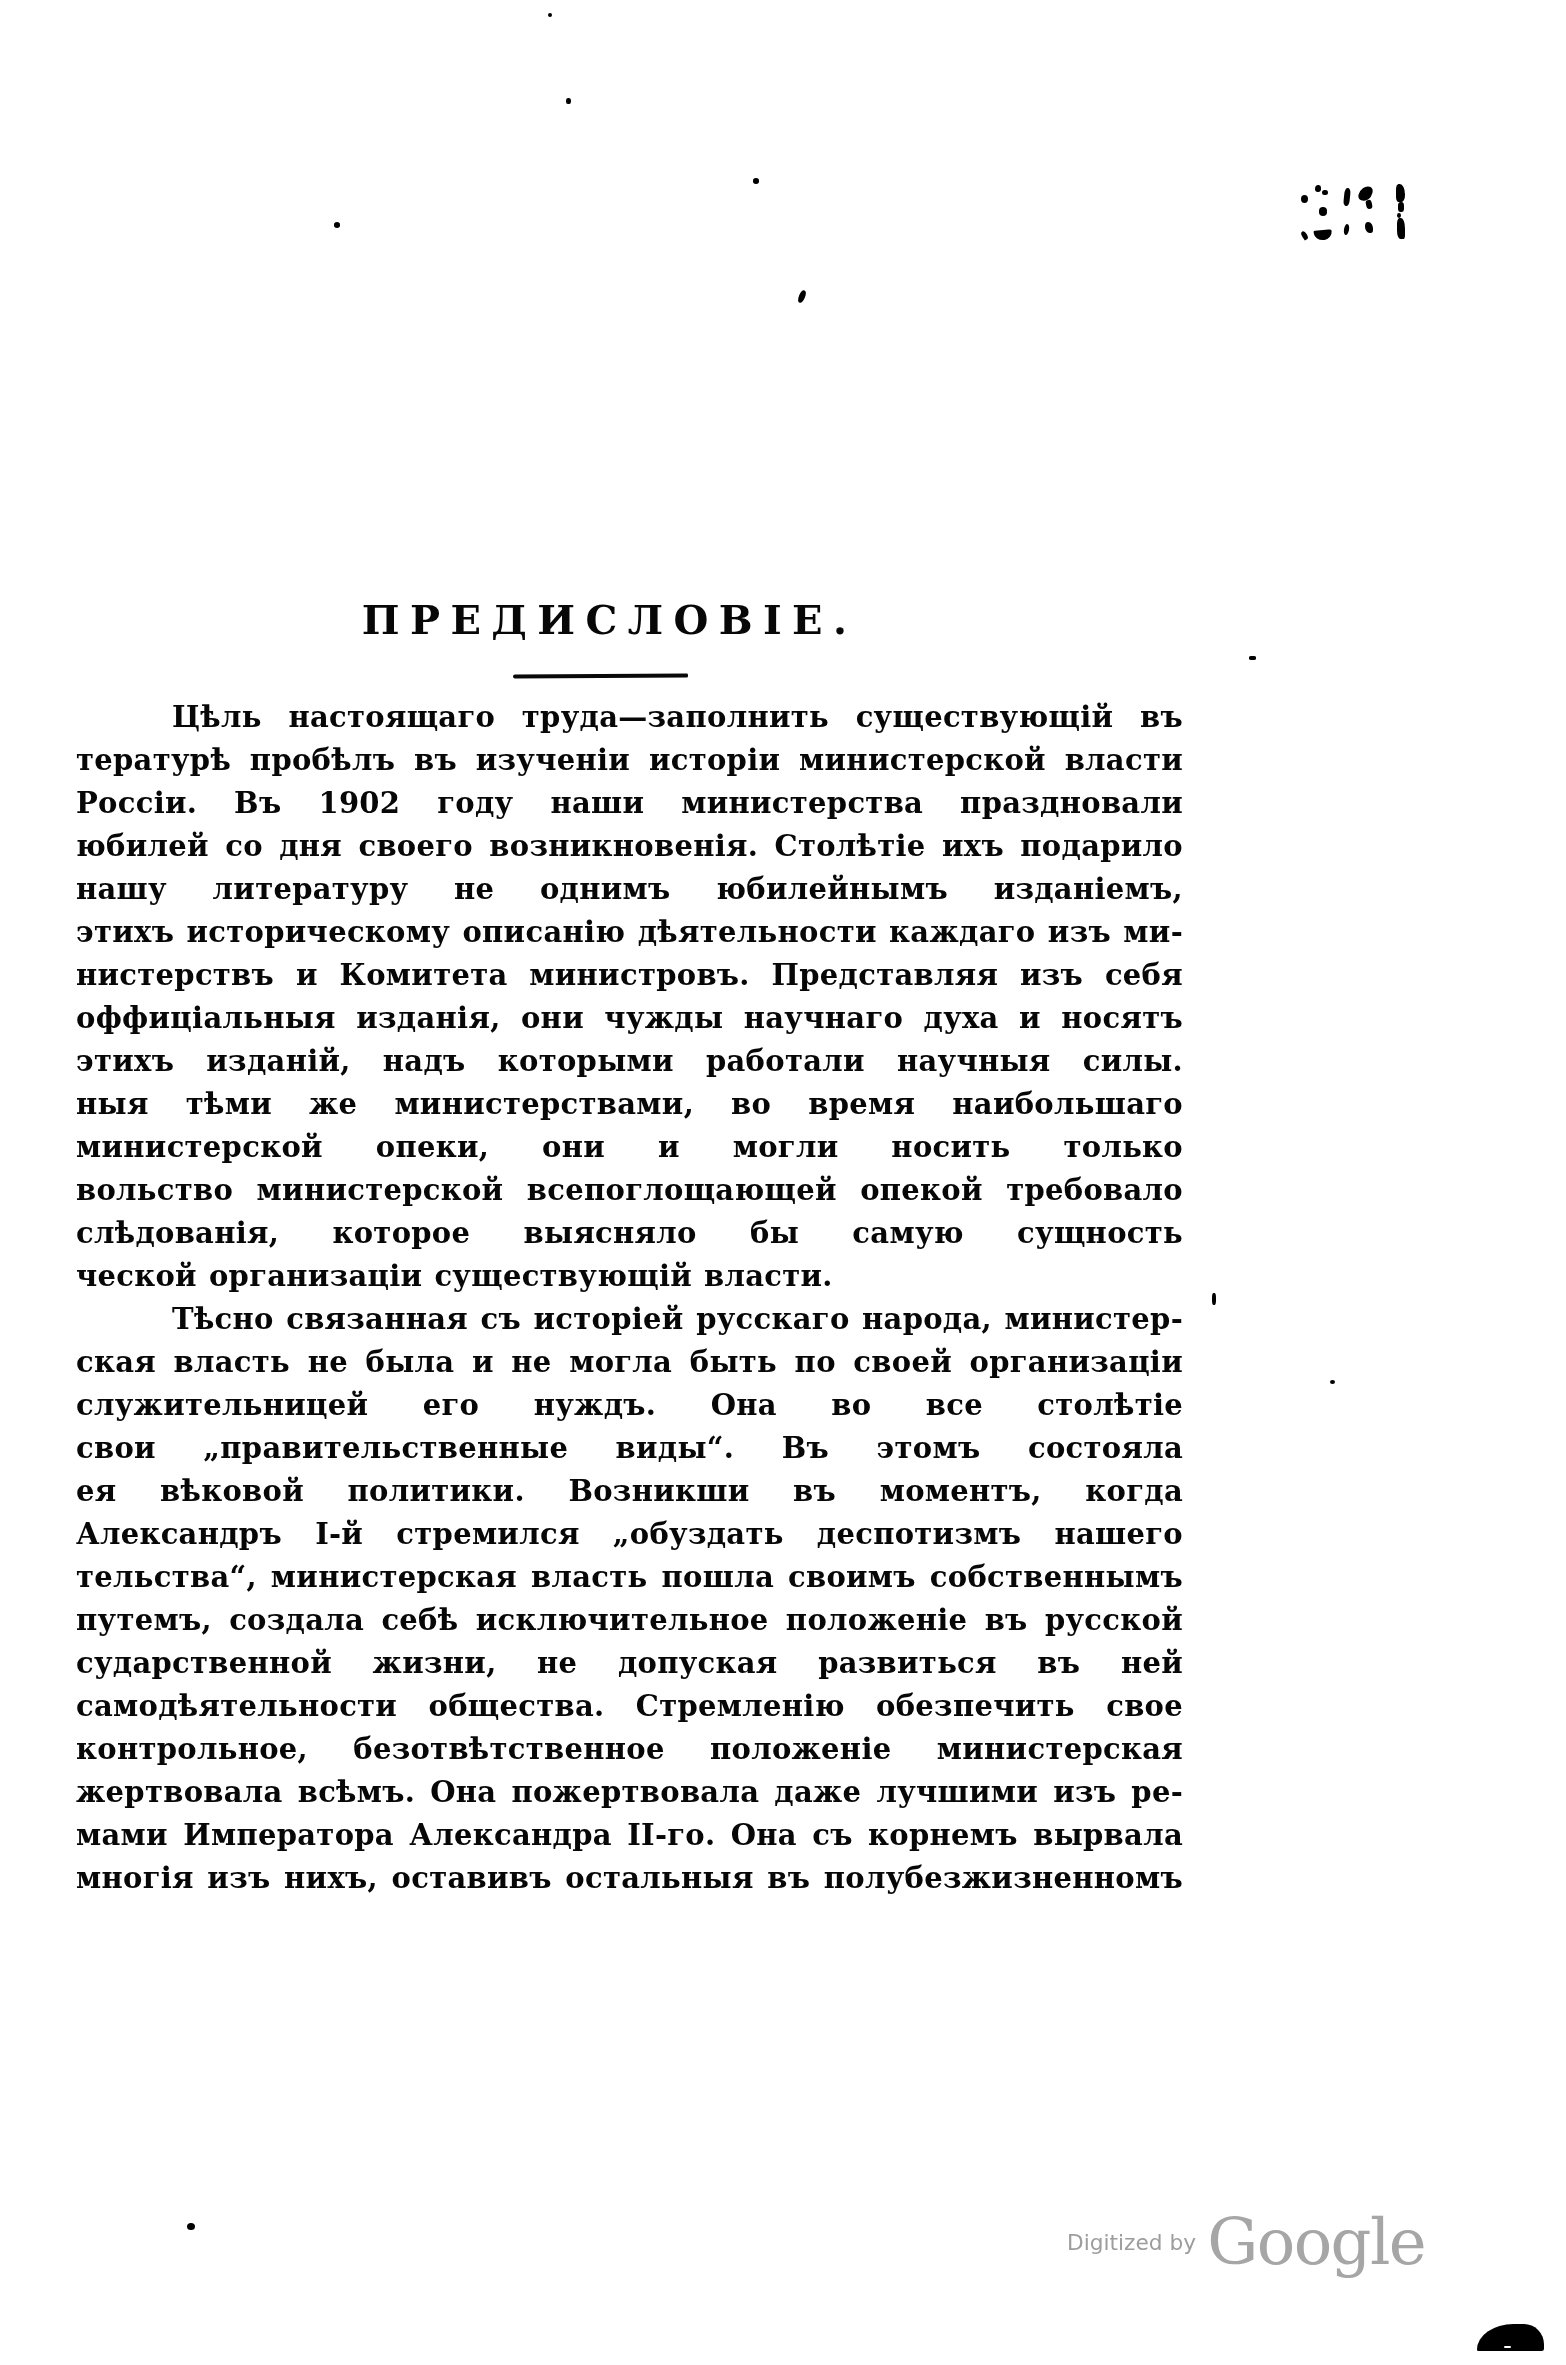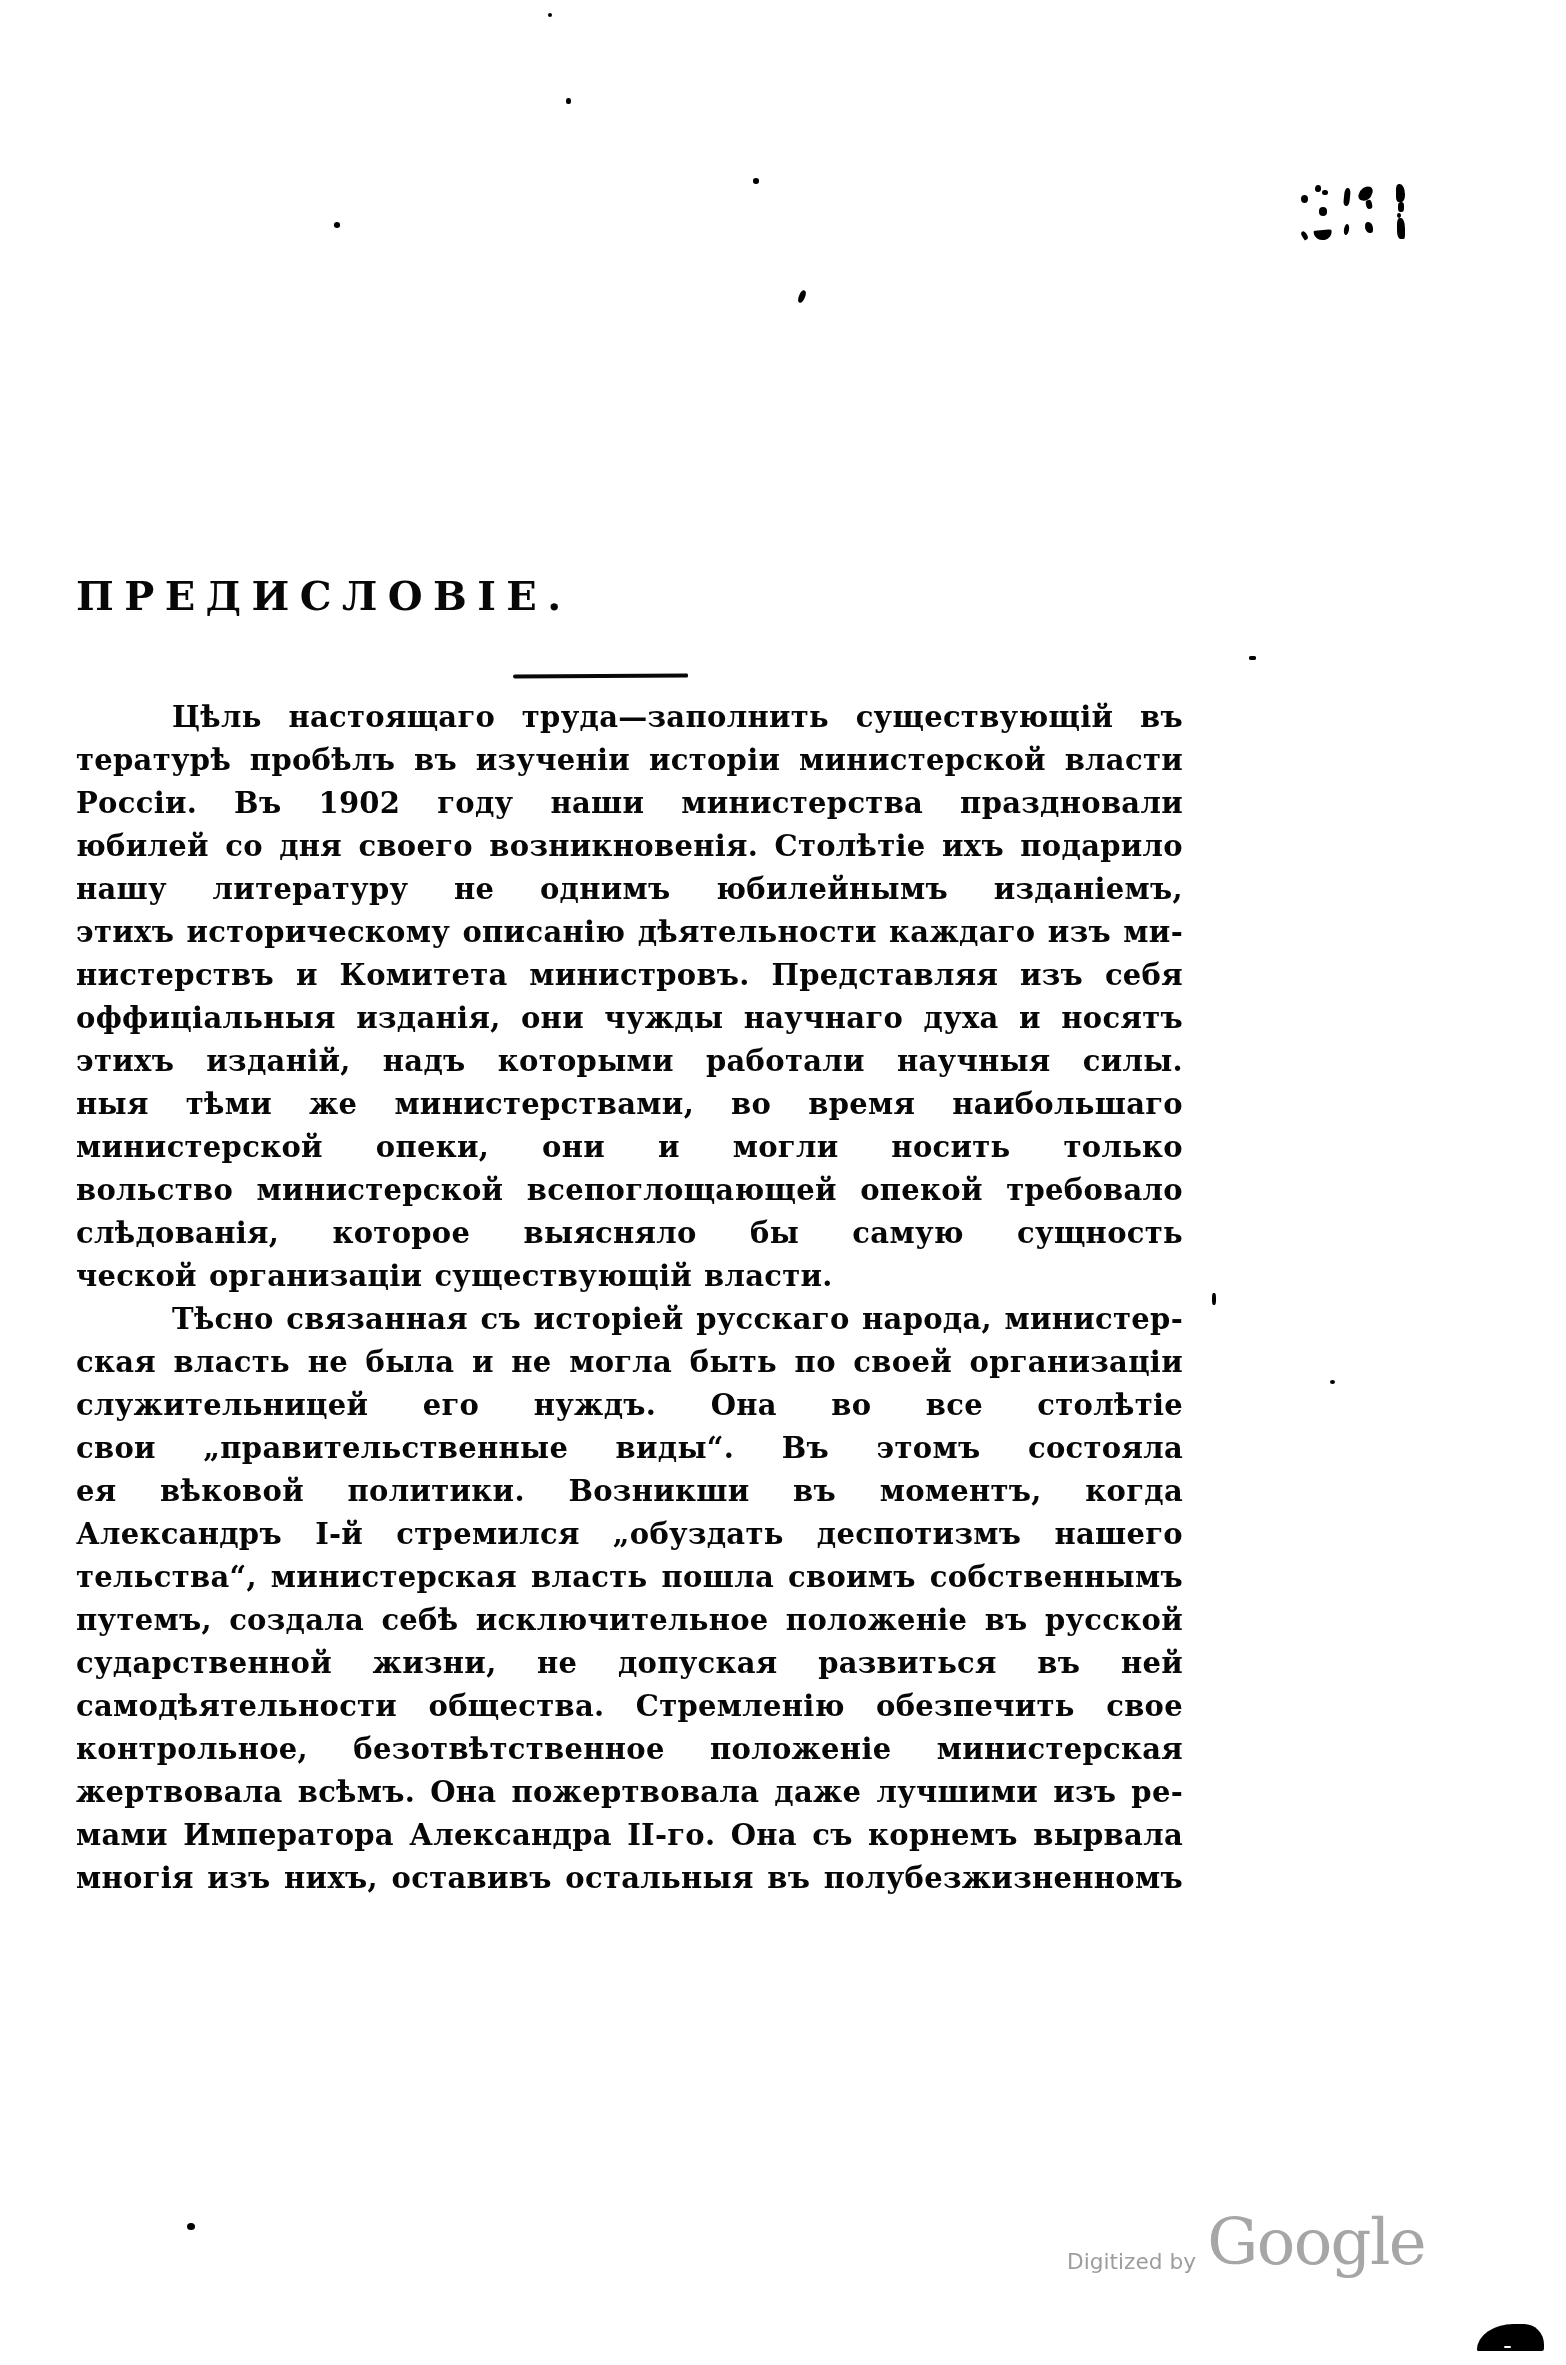--- a/index.html
+++ b/index.html
@@ -10,24 +10,24 @@
     background: #ffffff;
     overflow: hidden;
     font-family: "DejaVu Serif", "Liberation Serif", serif;
     color: #070707;
   }
 
   
   .heading {
     position: absolute;
     left: 76px;
-    top: 572px;
+    top: 596px;
     width: 1067px;
     margin: 0;
-    text-align: left;
+    text-align: center;
     font-size: 40px;
     font-weight: 700;
     letter-spacing: 10.4px;
     line-height: 1.2;
     white-space: nowrap;
   }
   .rule {
     position: absolute;
     left: 513px;
     top: 674px;
@@ -71,21 +71,21 @@
 
   
   .speck { position: absolute; background: #000; border-radius: 50%; }
 
   
   .watermark {
     position: absolute;
     left: 1067px;
     top: 2210px;
     display: flex;
-    align-items: flex-end;
+    align-items: center;
     gap: 11.2px;
     white-space: nowrap;
   }
   .wm-prefix {
     font-family: "DejaVu Sans", "Liberation Sans", sans-serif;
     font-size: 21.7px;
     font-weight: 400;
     color: #9d9d9d;
   }
   .wm-brand {

